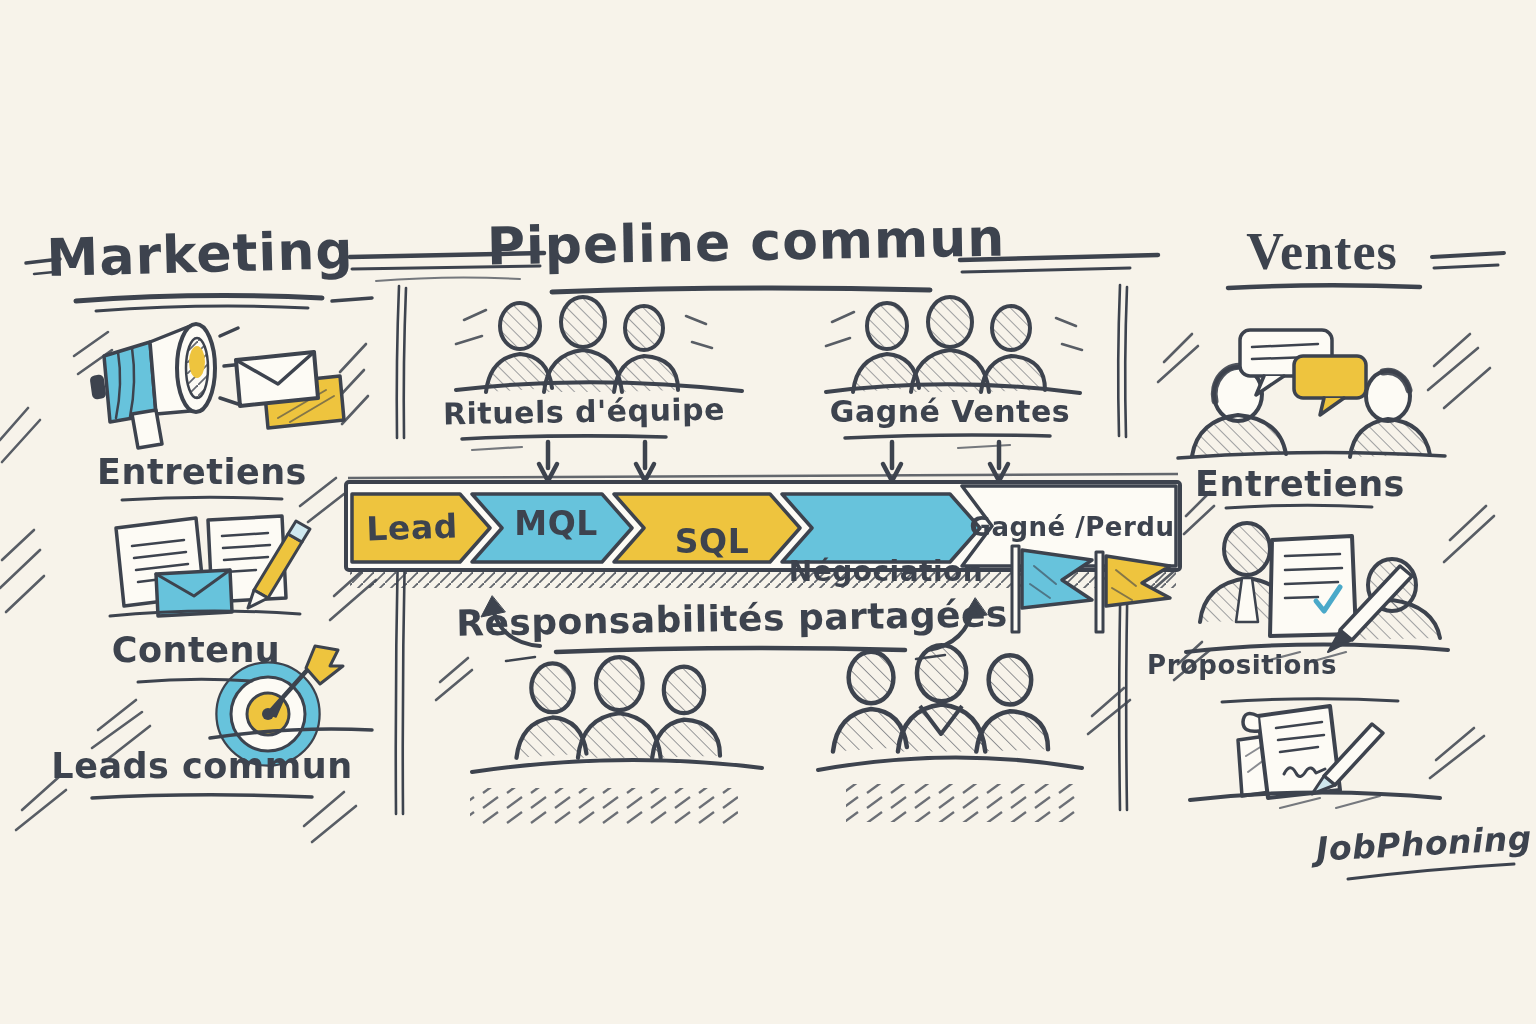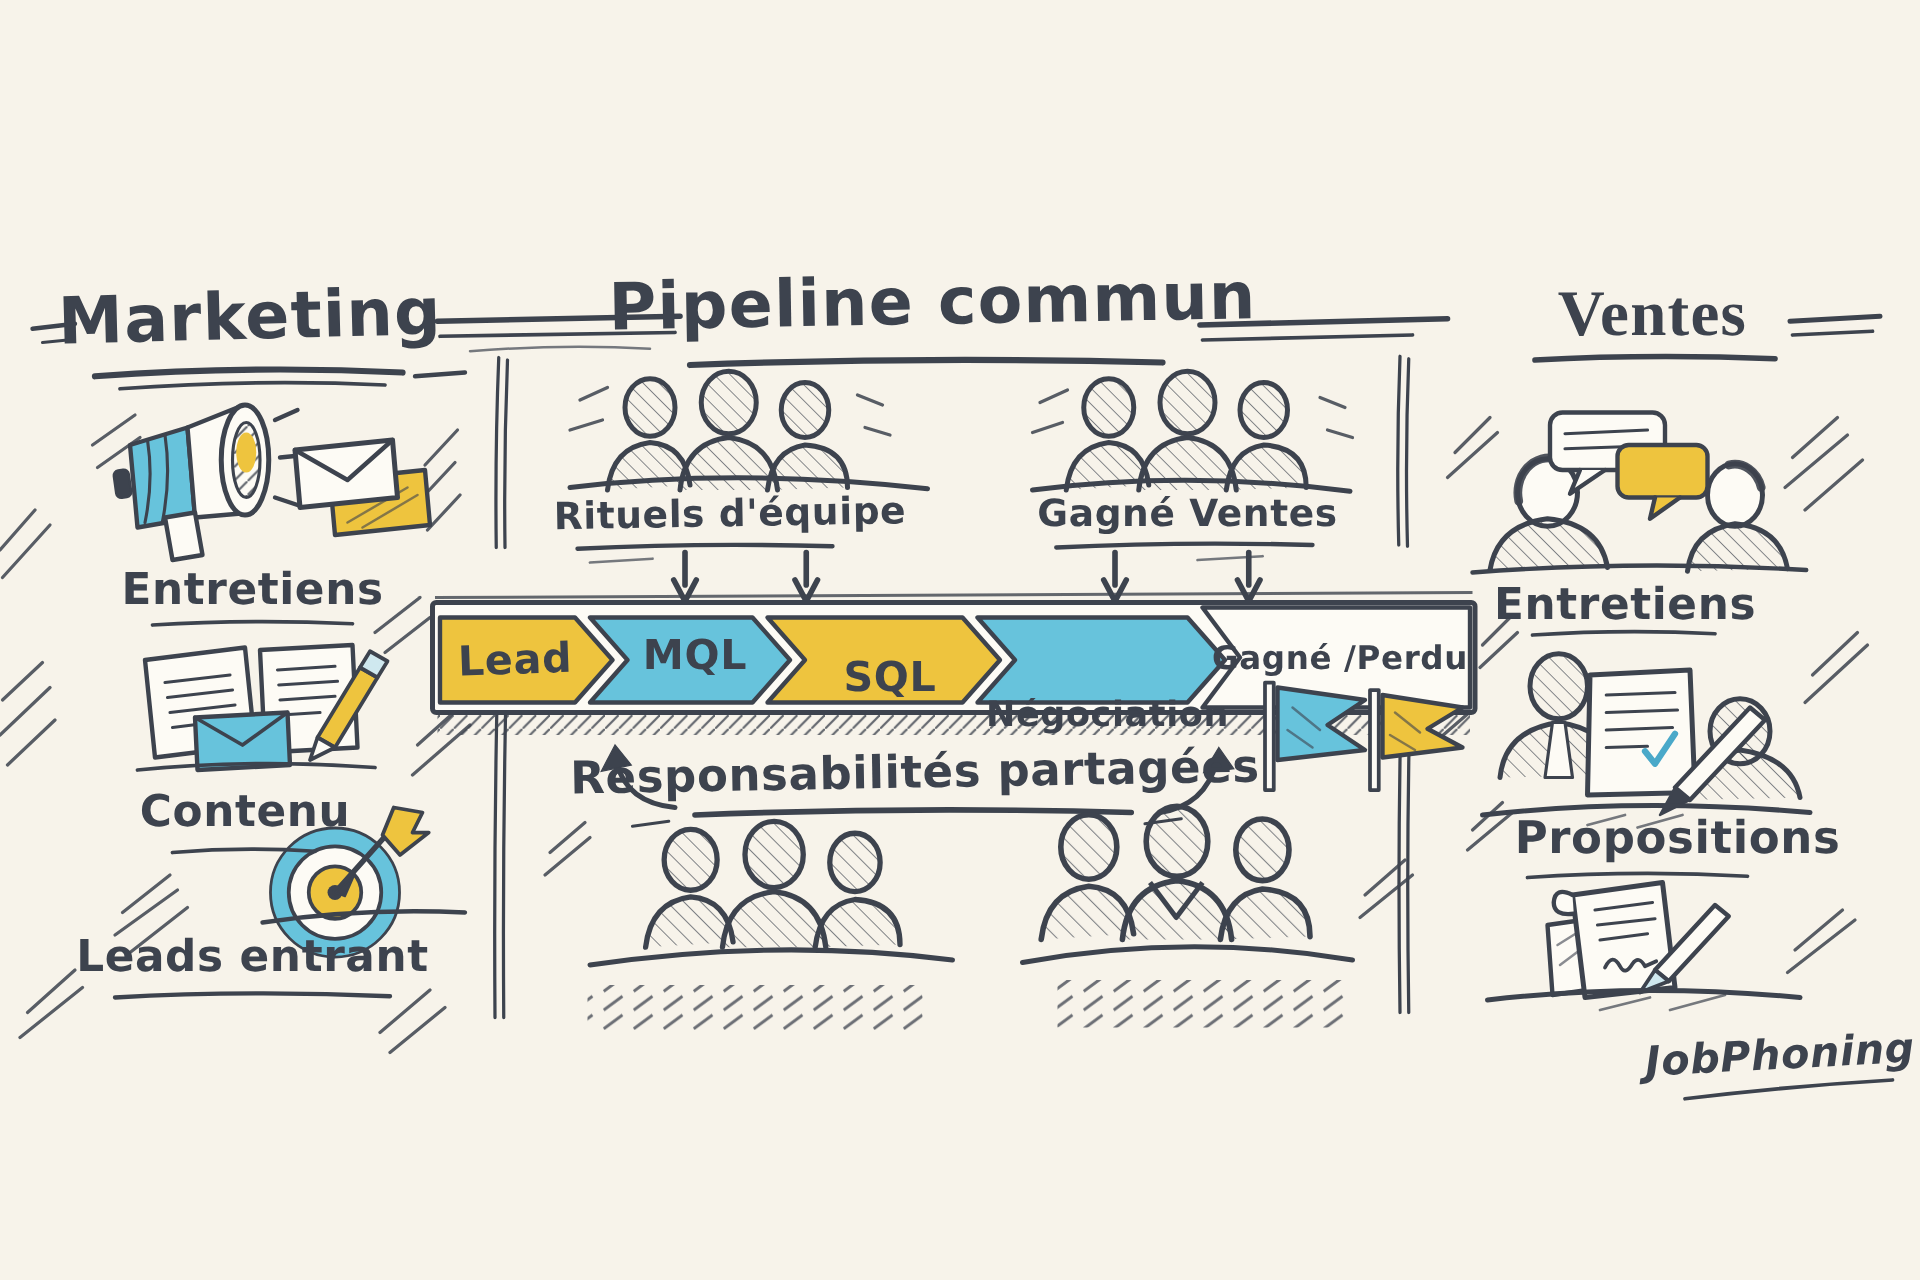--- a/index.html
+++ b/index.html
@@ -281,37 +281,37 @@
 <div class="t title" style="left:200px;top:224px;font-size:52px;transform:translateX(-50%) rotate(-1.5deg);">Marketing</div>
 
 <div class="t title" style="left:746px;top:212px;font-size:52px;transform:translateX(-50%) rotate(-1deg);">Pipeline commun</div>
 
 <div class="t title" style="left:1322px;top:222px;font-size:52px;font-family:Liberation Serif, serif;">Ventes</div>
 
 <div class="t" style="left:202px;top:452px;font-size:35px;">Entretiens</div>
 
 <div class="t" style="left:196px;top:630px;font-size:35px;text-align:center;">Contenu</div>
 
-<div class="t" style="left:202px;top:746px;font-size:35px;">Leads entrant</div>
+<div class="t" style="left:202px;top:746px;font-size:35px;">Leads commun</div>
 
 <div class="t" style="left:584px;top:394px;font-size:30px;transform:translateX(-50%) rotate(-1deg);">Rituels d'équipe</div>
 
 <div class="t" style="left:950px;top:394px;font-size:30px;">Gagné Ventes</div>
 
 <div class="t" style="left:412px;top:508px;font-size:33px;transform:translateX(-50%) rotate(-2deg);">Lead</div>
 
 <div class="t" style="left:556px;top:504px;font-size:33px;">MQL</div>
 
 <div class="t" style="left:712px;top:522px;font-size:33px;">SQL</div>
 
 <div class="t" style="left:886px;top:512px;font-size:28px;margin-top:43px;">Négociation</div>
 
 <div class="t" style="left:1072px;top:512px;font-size:26px;">Gagné /Perdu</div>
 
 <div class="t" style="left:732px;top:598px;font-size:36px;transform:translateX(-50%) rotate(-1deg);">Responsabilités partagées</div>
 
 <div class="t" style="left:1300px;top:464px;font-size:35px;">Entretiens</div>
 
-<div class="t" style="left:1342px;top:650px;font-size:36px;text-align:center;">Propositions</div>
+<div class="t" style="left:1242px;top:650px;font-size:26px;text-align:center;">Propositions</div>
 
 <div class="t" style="left:1424px;top:824px;font-size:33px;font-style:italic;font-weight:700;transform:translateX(-50%) rotate(-3deg);">JobPhoning</div>
 
 </div>
 
 </body></html>

